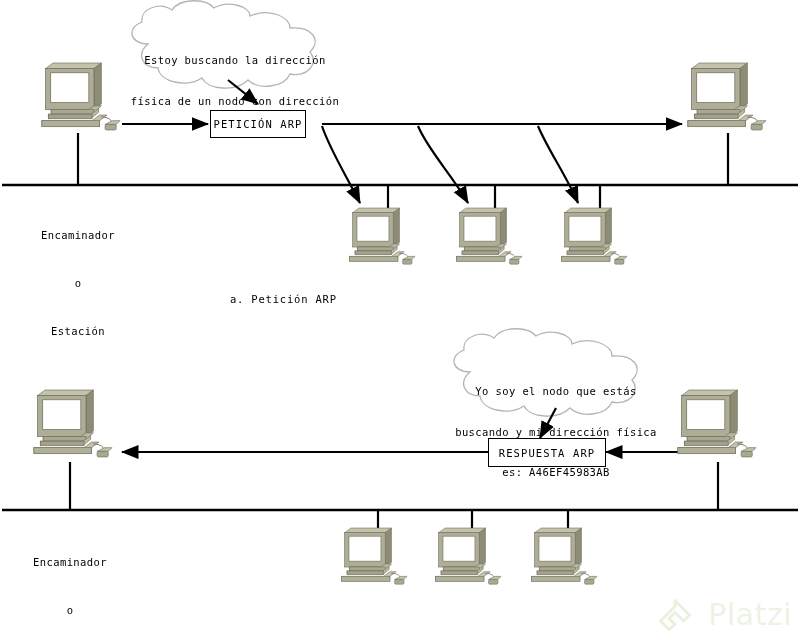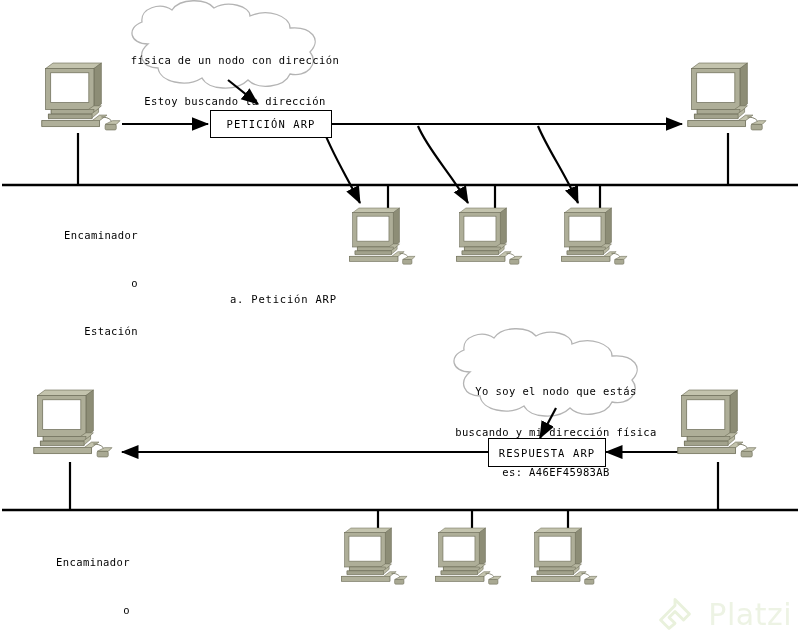--- a/index.html
+++ b/index.html
@@ -8,25 +8,25 @@
     width:800px;height:642px;
     font-family:"DejaVu Sans Mono","Liberation Mono",monospace;
     color:#000;position:relative;overflow:hidden;
   }
   #stage{position:absolute;left:0;top:0;width:800px;height:642px;}
   svg.layer{position:absolute;left:0;top:0;width:800px;height:642px;}
   .txt{position:absolute;font-family:"DejaVu Sans Mono","Liberation Mono",monospace;
        white-space:pre;letter-spacing:0.4px;}
   .cloud-text{font-size:10.5px;line-height:13.5px;text-align:center;color:#000;}
   .box-label{font-size:10.5px;letter-spacing:1.1px;text-align:center;}
-  .node-label{font-size:10.5px;line-height:16px;text-align:right;color:#000;}
+  .node-label{font-size:10.5px;line-height:16px;text-align:center;color:#000;}
   .caption{font-size:10.5px;letter-spacing:0.8px;text-align:left;color:#000;}
   .arp-box{position:absolute;background:#ffffff;border:1.6px solid #000;
            display:flex;align-items:center;justify-content:center;box-sizing:border-box;}
-  .wm{position:absolute;right:8px;bottom:10px;display:flex;align-items:flex-start;gap:16px;opacity:1;}
+  .wm{position:absolute;right:8px;bottom:10px;display:flex;align-items:flex-end;gap:16px;opacity:1;}
   .wm-name{font-family:"DejaVu Sans","Liberation Sans",sans-serif;font-size:30px;
            color:#edf3e4;letter-spacing:0.5px;font-weight:400;}
 </style>
 </head>
 <body>
 
 <div id="stage">
 
   <svg class="layer" viewBox="0 0 800 642">
     <defs>
@@ -158,25 +158,25 @@
       <g transform="translate(530,528) scale(0.78)">
           <use href="#pc"></use>
         </g>
       <g transform="translate(676,390) scale(0.93)">
           <use href="#pc"></use>
         </g>
     </g>
   </svg>
 
   <div class="txt cloud-text" style="left:130px;top:27px;width:210px;">
+    <div>Estoy buscando la dirección</div>
     <div>física de un nodo con dirección</div>
-    <div>Estoy buscando la dirección</div>
-  </div>
-
-  <div class="arp-box" style="left:210px;top:110px;width:122px;height:28px;">
+  </div>
+
+  <div class="arp-box" style="left:210px;top:110px;width:96px;height:28px;">
     <span class="box-label">PETICIÓN ARP</span>
   </div>
 
   <div class="txt node-label" style="left:18px;top:195px;width:120px;">
     <div>Encaminador</div>
     <div>o</div>
     <div>Estación</div>
   </div>
 
   <div class="txt caption" style="left:230px;top:293px;width:240px;">a. Petición ARP</div>

